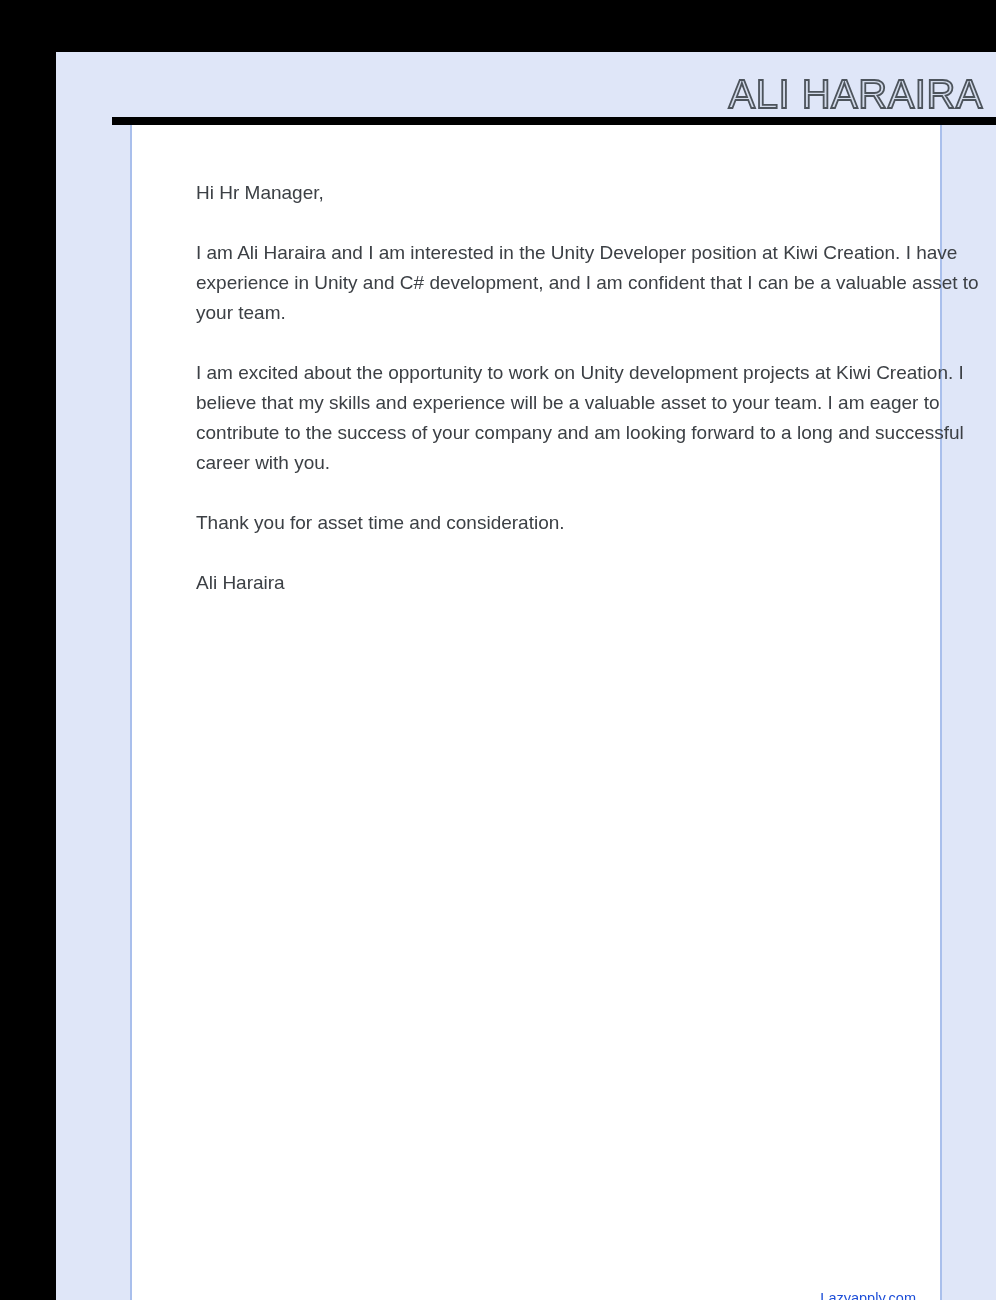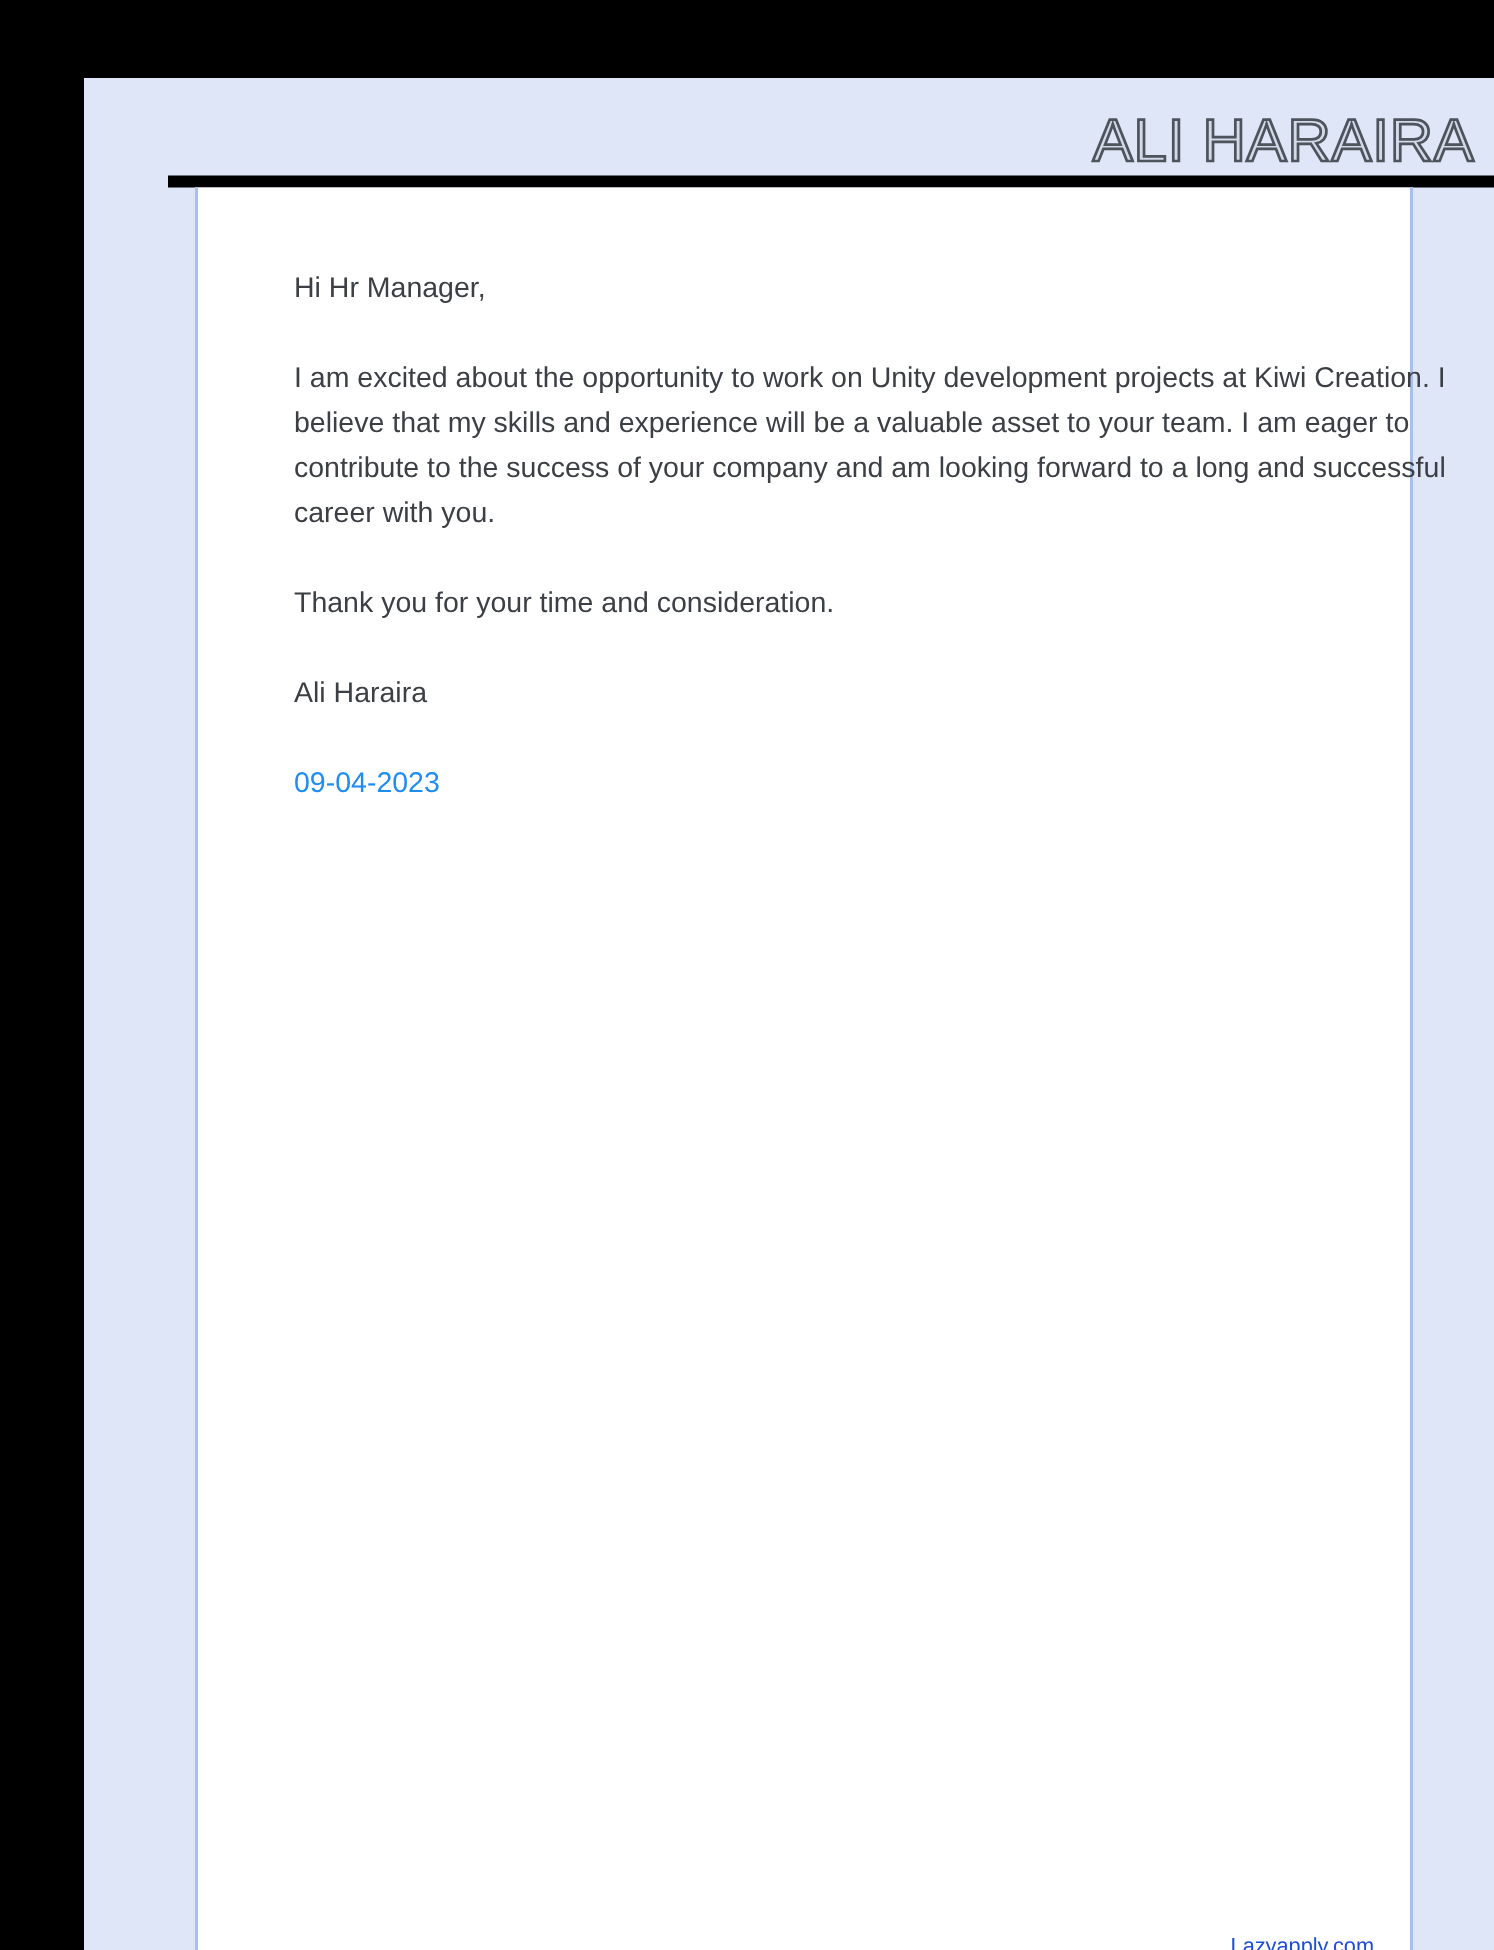--- a/index.html
+++ b/index.html
@@ -82,27 +82,27 @@
 
   <div class="header-name">ALI HARAIRA</div>
 
   <div class="header-rule"></div>
 
   <div class="page">
     <div class="letter">
 
       <p>Hi Hr Manager,</p>
 
+      <p>I am Ali Haraira and I am interested in the Unity Developer position at Kiwi Creation. I have experience in Unity and C# development, and I am confident that I can be a valuable asset to your team.</p>
 
       <p>I am excited about the opportunity to work on Unity development projects at Kiwi Creation. I believe that my skills and experience will be a valuable asset to your team. I am eager to contribute to the success of your company and am looking forward to a long and successful career with you.</p>
 
-      <p>Thank you for your time and consideration.</p>
+      <p>Thank you for asset time and consideration.</p>
 
 
       <p>Ali Haraira</p>
 
-      <p class="date">09-04-2023</p>
     </div>
 
     <div class="watermark">Lazyapply.com</div>
   </div>
 
 </div>
 
 </body></html>

